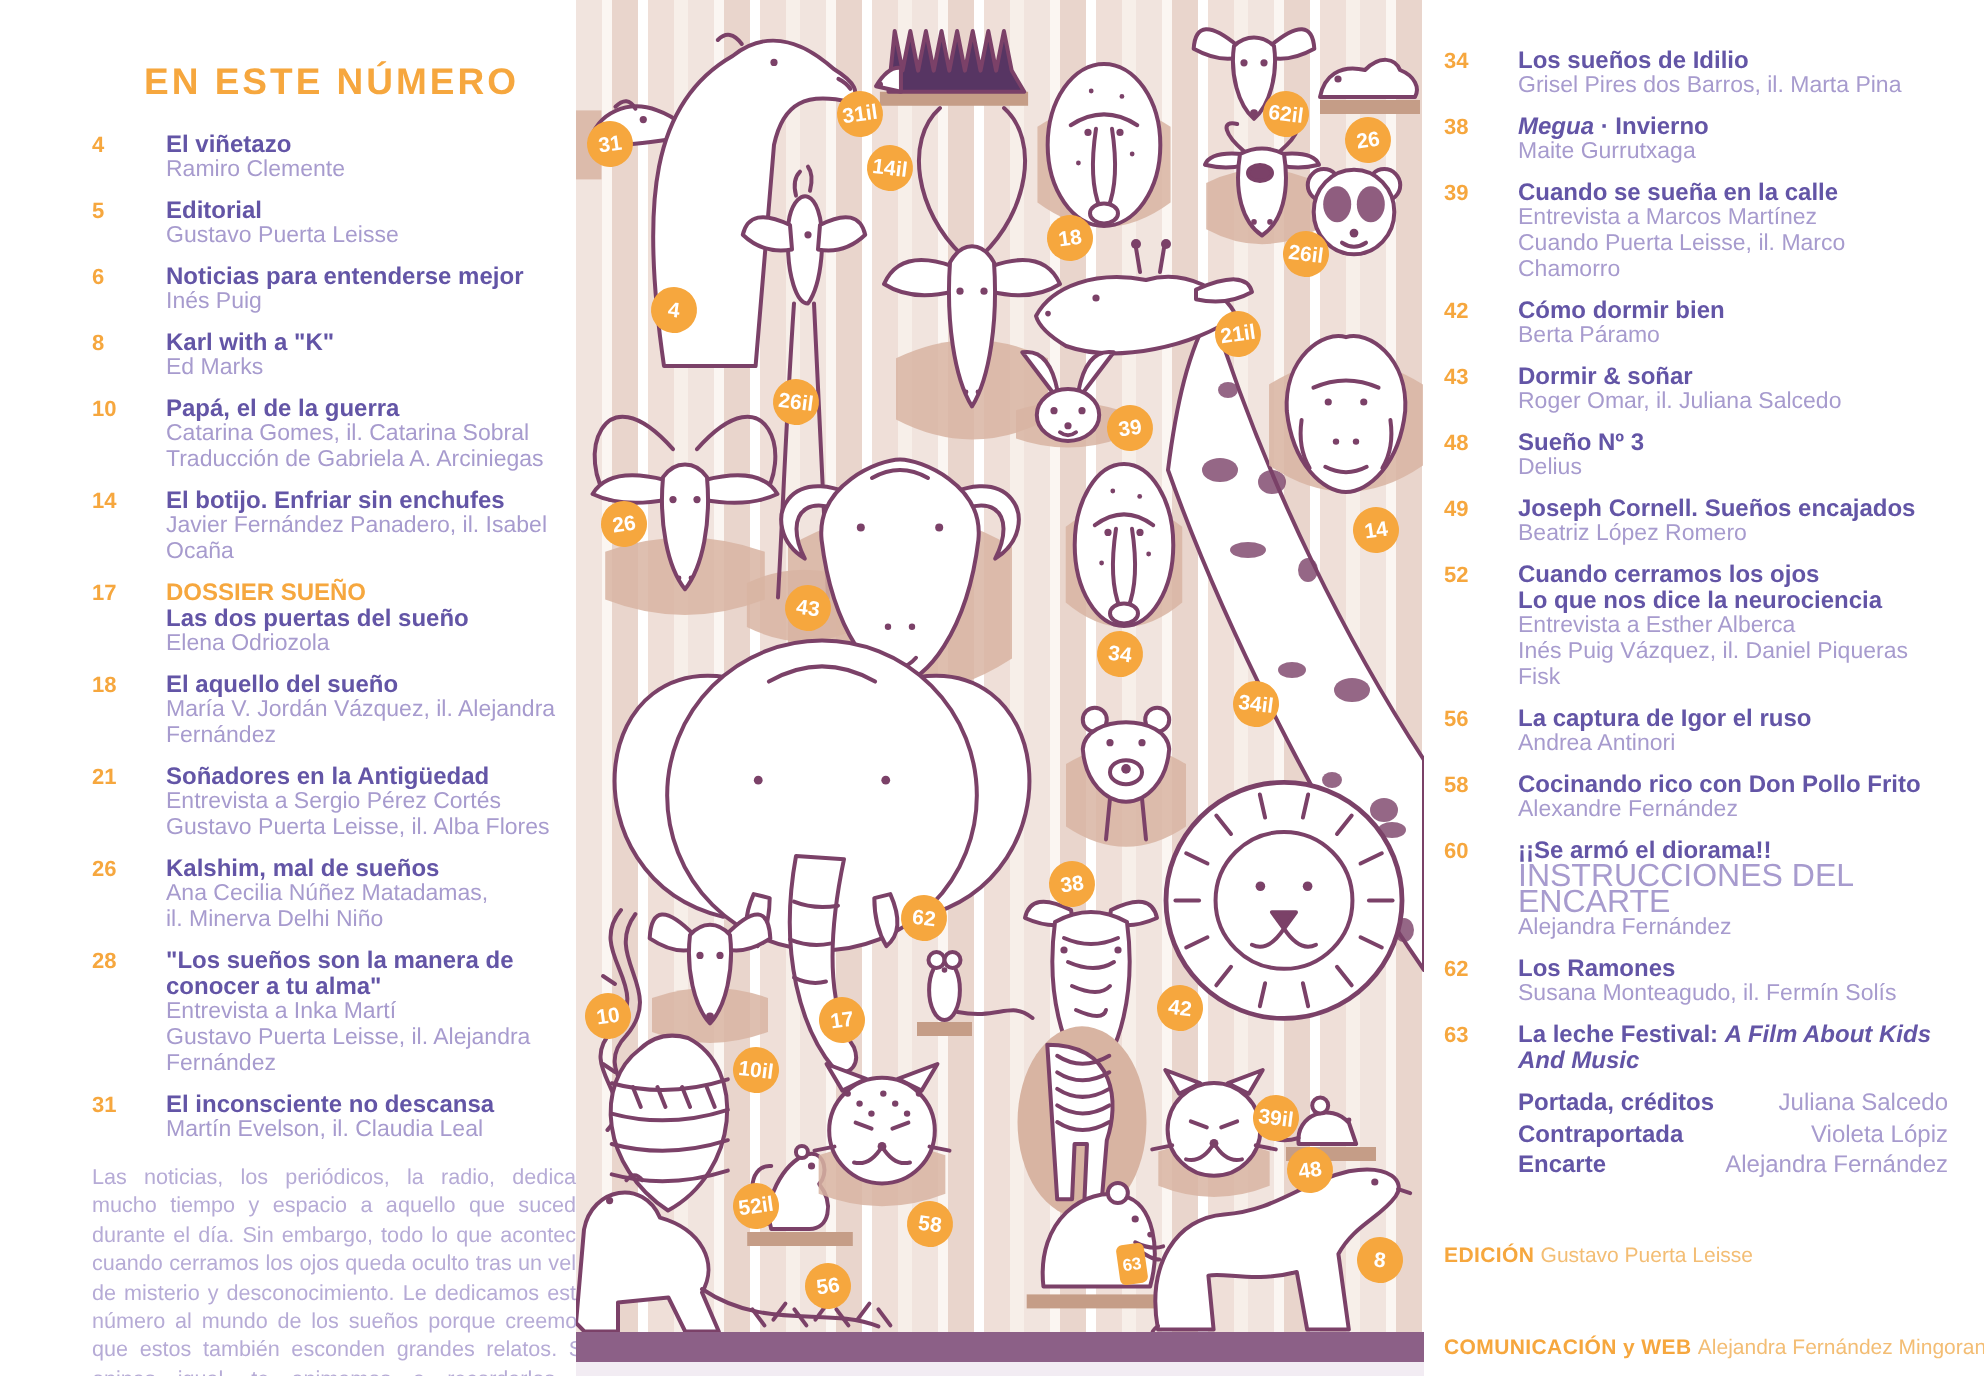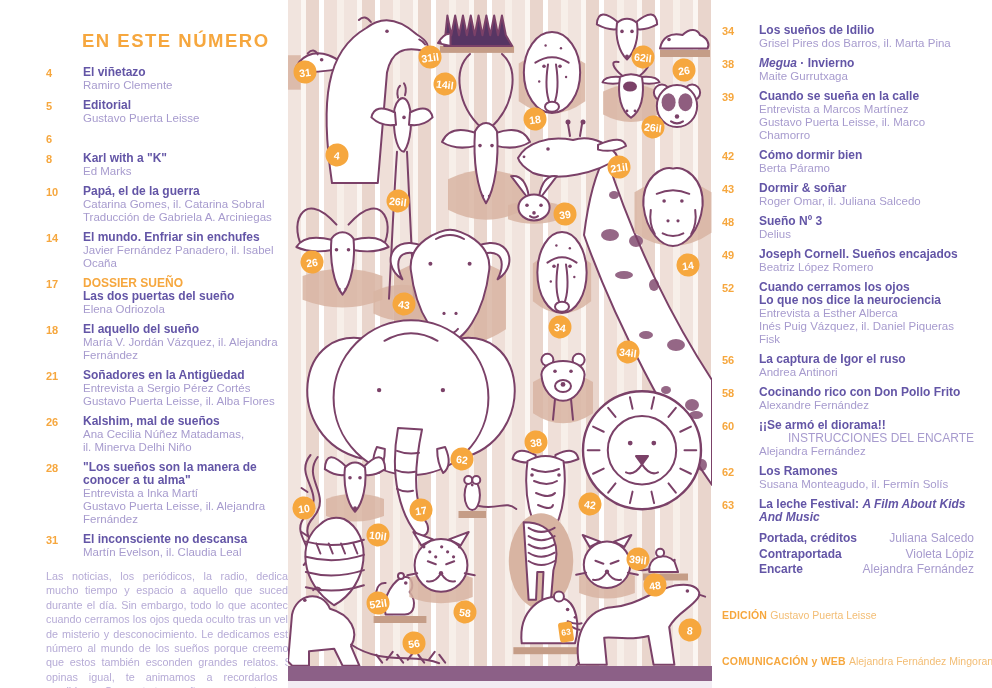--- a/index.html
+++ b/index.html
@@ -6,28 +6,28 @@
     --purple:#6355a6; --lav:#a79bce; --lav2:#b6abd6;
     --orange:#f6a73e; --orange-lt:#f3bd74;
     --outline:#7b4168;
   }
   html,body{margin:0;padding:0;}
   body{font-family:"Liberation Sans","DejaVu Sans",sans-serif;background:#fff;}
   #page{position:relative;width:992px;height:688px;background:#fff;overflow:hidden;}
 
   
   #left-col{position:absolute;left:46px;top:24px;width:248px;}
-  #toc-title{color:var(--orange);font-weight:bold;font-size:18.5px;letter-spacing:1.5px;margin:6px 0 14px 36px;}
+  #toc-title{color:var(--orange);font-weight:bold;font-size:18.5px;letter-spacing:1.5px;margin:6px 0 14px 26px;}
   .entry{display:flex;margin-bottom:7px;}
   .pnum{width:26px;flex:0 0 26px;text-align:left;color:var(--orange);font-weight:bold;font-size:11px;padding-top:1px;}
   .etext{flex:1;padding-left:11px;}
   .ekicker{color:var(--orange);font-weight:bold;font-size:12px;line-height:13px;}
   .etitle{color:var(--purple);font-weight:bold;font-size:12px;line-height:13px;}
   .etitle .it{font-style:italic;}
-  .esub{color:var(--lav);font-size:12px;line-height:13px;text-align:right;}
+  .esub{color:var(--lav);font-size:16px;line-height:13px;}
   .ecredit{color:var(--lav);font-size:11.5px;line-height:13px;}
 
   #intro{color:var(--lav2);font-size:10.8px;line-height:14.4px;text-align:justify;margin-top:10px;}
 
   
   #panel{position:absolute;left:288px;top:0;width:424px;height:688px;overflow:hidden;}
   #wallpaper{position:absolute;left:0;top:0;width:100%;height:668px;
     background:repeating-linear-gradient(90deg,
       #f1e4de 0 13px, #fbf6f2 13px 18px, #e9d5cc 18px 31px,
       #ffffff 31px 36px, #efdfd8 36px 49px, #f7efe9 49px 56px);}
@@ -69,40 +69,44 @@
         </div>
         <div class="entry">
           <div class="pnum">5</div>
           <div class="etext">
             <div class="etitle"><span>Editorial</span></div>
             <div class="ecredit">Gustavo Puerta Leisse</div>
           </div>
         </div>
         <div class="entry">
           <div class="pnum">6</div>
+          <div class="etext">
+            <div class="etitle"><span>Noticias para entenderse mejor</span></div>
+            <div class="ecredit">Inés Puig</div>
+          </div>
         </div>
         <div class="entry">
           <div class="pnum">8</div>
           <div class="etext">
             <div class="etitle"><span>Karl with a "K"</span></div>
             <div class="ecredit">Ed Marks</div>
           </div>
         </div>
         <div class="entry">
           <div class="pnum">10</div>
           <div class="etext">
             <div class="etitle"><span>Papá, el de la guerra</span></div>
             <div class="ecredit">Catarina Gomes, il. Catarina Sobral</div>
             <div class="ecredit">Traducción de Gabriela A. Arciniegas</div>
           </div>
         </div>
         <div class="entry">
           <div class="pnum">14</div>
           <div class="etext">
-            <div class="etitle"><span>El mundo. Enfriar sin enchufes</span></div>
+            <div class="etitle"><span>El botijo. Enfriar sin enchufes</span></div>
             <div class="ecredit">Javier Fernández Panadero, il. Isabel Ocaña</div>
           </div>
         </div>
         <div class="entry">
           <div class="pnum">17</div>
           <div class="etext">
             <div class="ekicker">DOSSIER SUEÑO</div>
             <div class="etitle"><span>Las dos puertas del sueño</span></div>
             <div class="ecredit">Elena Odriozola</div>
           </div>
@@ -558,21 +562,21 @@
           <div class="etext">
             <div class="etitle"><span class="it">Megua</span><span> · Invierno</span></div>
             <div class="ecredit">Maite Gurrutxaga</div>
           </div>
         </div>
         <div class="entry">
           <div class="pnum">39</div>
           <div class="etext">
             <div class="etitle"><span>Cuando se sueña en la calle</span></div>
             <div class="ecredit">Entrevista a Marcos Martínez</div>
-            <div class="ecredit">Gustavo Puerta Leisse, il. Marco Chamorro</div>
+            <div class="ecredit">Cuando Puerta Leisse, il. Marco Chamorro</div>
           </div>
         </div>
         <div class="entry">
           <div class="pnum">42</div>
           <div class="etext">
             <div class="etitle"><span>Cómo dormir bien</span></div>
             <div class="ecredit">Berta Páramo</div>
           </div>
         </div>
         <div class="entry">

